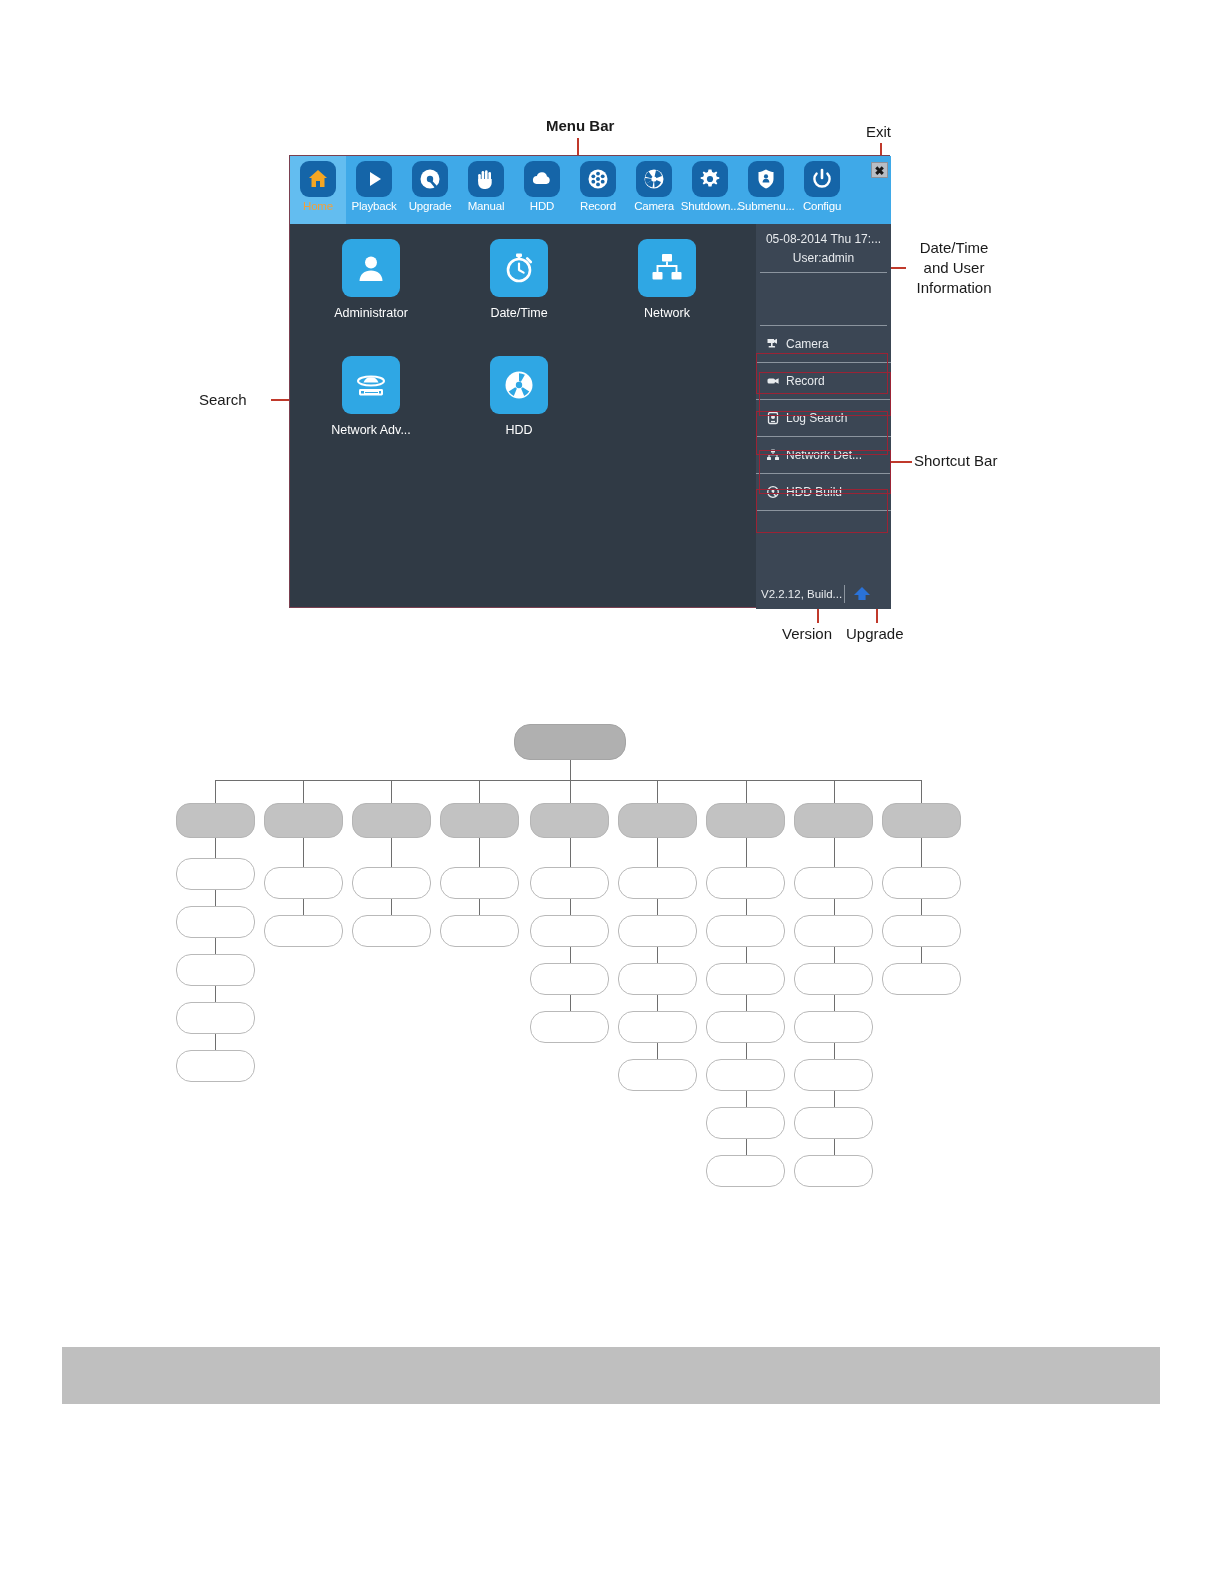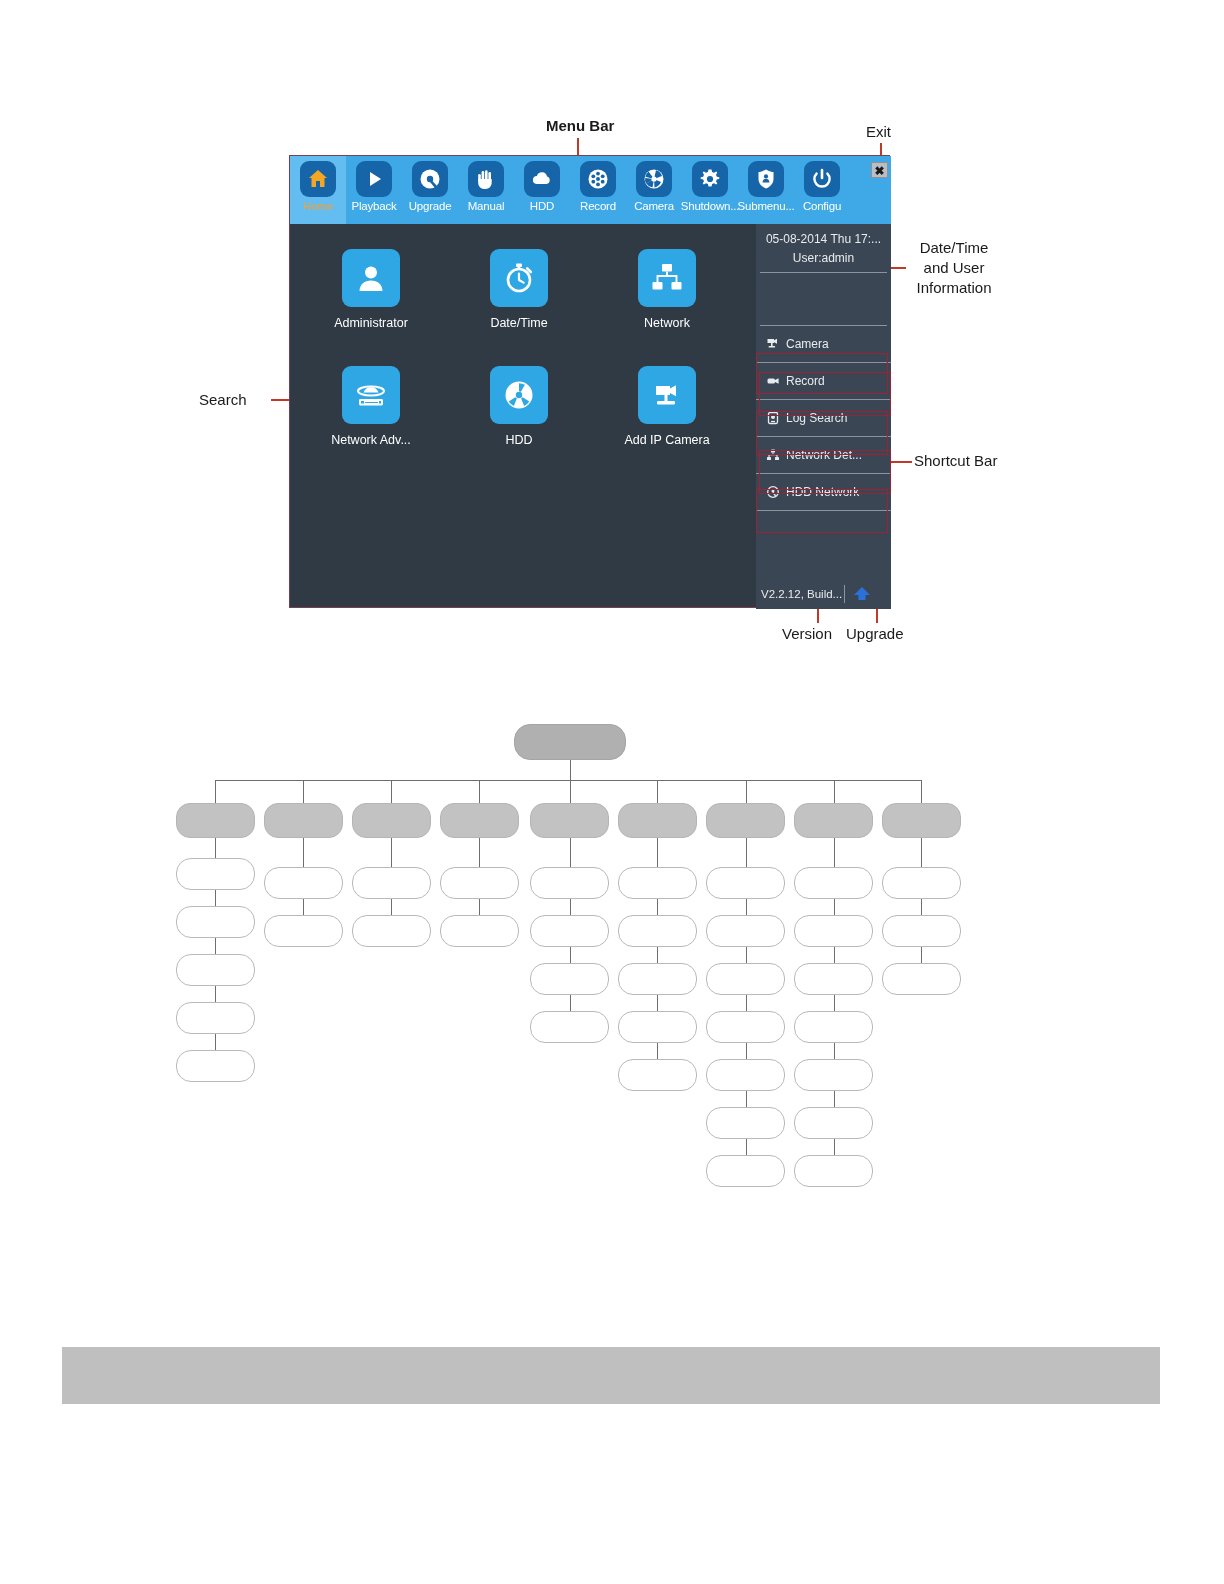--- a/index.html
+++ b/index.html
@@ -46,21 +46,21 @@
   .mb-item.active .mb-label{color:#f0a03c;}
   .mb-spacer{flex:1 1 auto;}
   .closebtn{
     position:absolute;right:3px;top:6px;width:17px;height:16px;background:#b9bec4;
     color:#1a1a1a;font-size:12px;font-weight:bold;line-height:16px;text-align:center;
     border:1px solid #8d9198;box-sizing:border-box;cursor:pointer;
   }
 
   
   .submenu{
-    position:absolute;left:0;top:68px;width:460px;height:385px;
+    position:absolute;left:0;top:58px;width:460px;height:385px;
   }
   .sm-item{
     position:absolute;width:126px;display:flex;flex-direction:column;align-items:center;
   }
   .sm-icon{
     width:58px;height:58px;border-radius:9px;background:#2fa7e4;
     display:flex;align-items:center;justify-content:center;
   }
   .sm-label{
     margin-top:9px;font-size:12.5px;color:#ffffff;white-space:nowrap;
@@ -348,33 +348,20 @@
                 <circle cx="17" cy="17" r="3.2"></circle>
                 <path d="M17 5.2 a11.8 11.8 0 0 1 5.9 1.6 l-4 6.9 a4 4 0 0 0 -1.9 -0.5 Z"></path>
                 <path d="M27.3 23.6 a11.8 11.8 0 0 1 -5.1 4.3 l-3.1-7.3 a4 4 0 0 0 1.6 -1.4 Z"></path>
                 <path d="M11.8 27.9 a11.8 11.8 0 0 1 -5.1 -4.3 l6.6-4.4 a4 4 0 0 0 1.6 1.4 Z"></path>
               </g>
             </svg>
         </div>
         <div class="sm-label">HDD</div>
       </div>
 
-      <div class="sm-item" style="left:314px;top:142px;">
-        <div class="sm-icon">
-          <svg width="34" height="34" viewBox="0 0 34 34">
-              <g fill="#ffffff">
-                <path d="M6 8 h14 v9 H6 Z"></path>
-                <path d="M20 10.5 l6-3.2 v11 l-6-3.2 Z"></path>
-                <rect x="14.5" y="17" width="3" height="6"></rect>
-                <rect x="7" y="23" width="18" height="3.4" rx="1.2"></rect>
-              </g>
-            </svg>
-        </div>
-        <div class="sm-label">Add IP Camera</div>
-      </div>
 
     </div>
 
     <div class="rpanel">
       <div class="rp-dt">05-08-2014 Thu 17:...</div>
       <div class="rp-user">User:admin</div>
       <div class="rp-sep"></div>
       <div class="rp-blank"></div>
       <div class="rp-sep"></div>
 
@@ -435,21 +422,21 @@
         </div>
 
         <div class="sc-item">
           <span class="sc-ico">
             <svg width="14" height="14" viewBox="0 0 14 14">
                 <circle cx="7" cy="7" r="5.3" fill="none" stroke="#e8ebee" stroke-width="1.3"></circle>
                 <circle cx="7" cy="6" r="1.5" fill="#e8ebee"></circle>
                 <path d="M7 7.4 L9.6 11" stroke="#e8ebee" stroke-width="1.3"></path>
               </svg>
           </span>
-          <span class="sc-label">HDD Network</span>
+          <span class="sc-label">HDD Build</span>
         </div>
       </div>
 
       <div class="rp-footer">
         <span class="rp-version">V2.2.12, Build...</span>
         <span class="rp-divider"></span>
         <span class="rp-upgrade">
           <svg width="20" height="20" viewBox="0 0 20 20">
               <path d="M10 3 L18 11 h-4.4 v5 h-7.2 v-5 H2 Z" fill="#2a72d8"></path>
             </svg>

